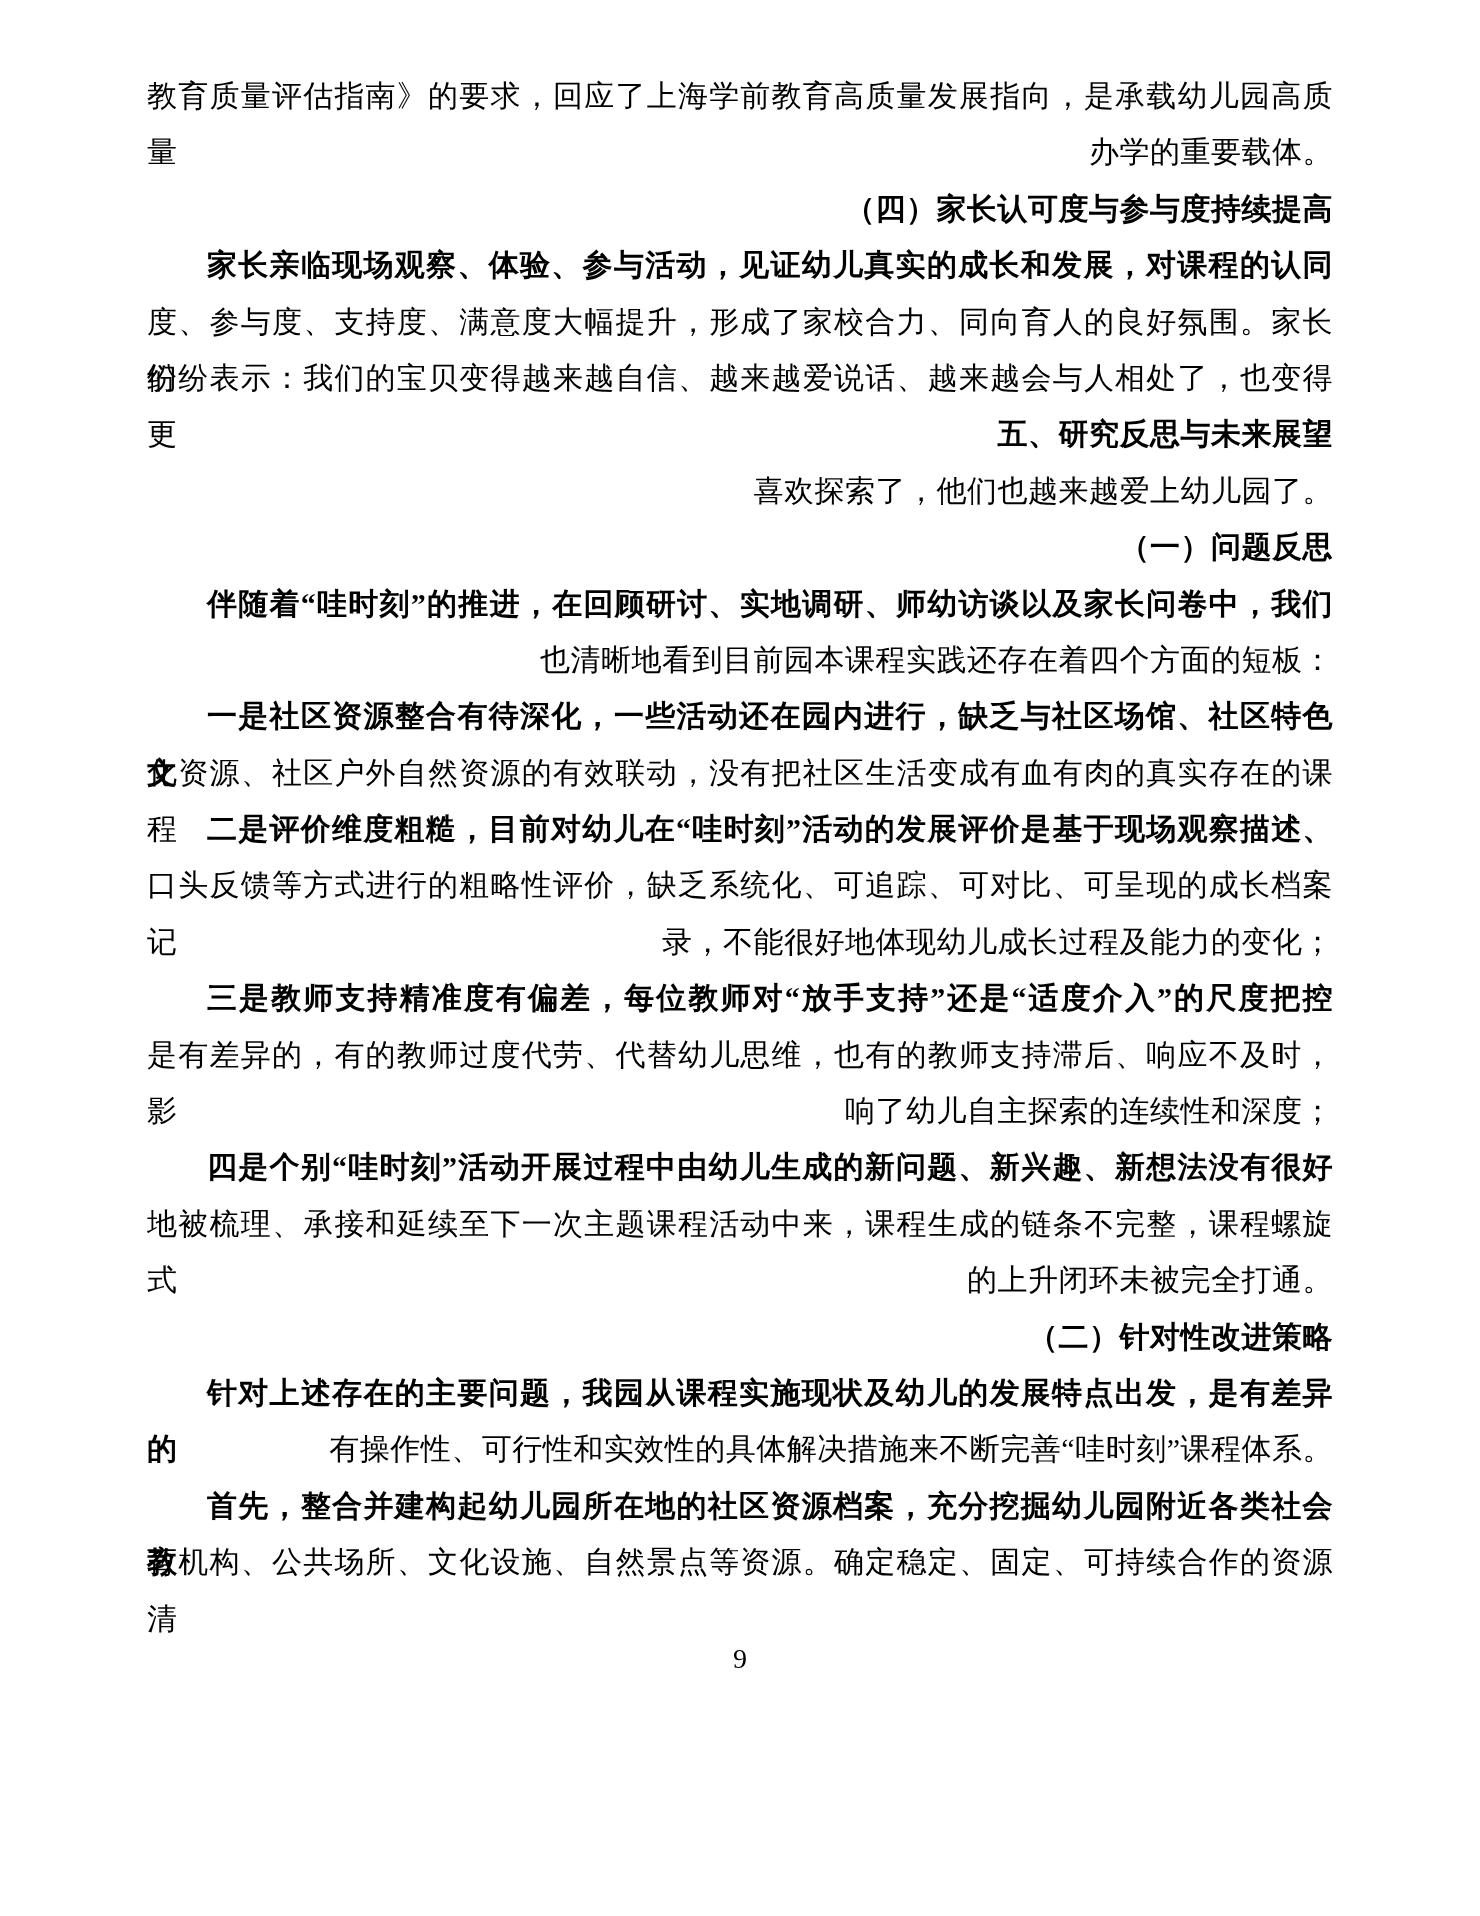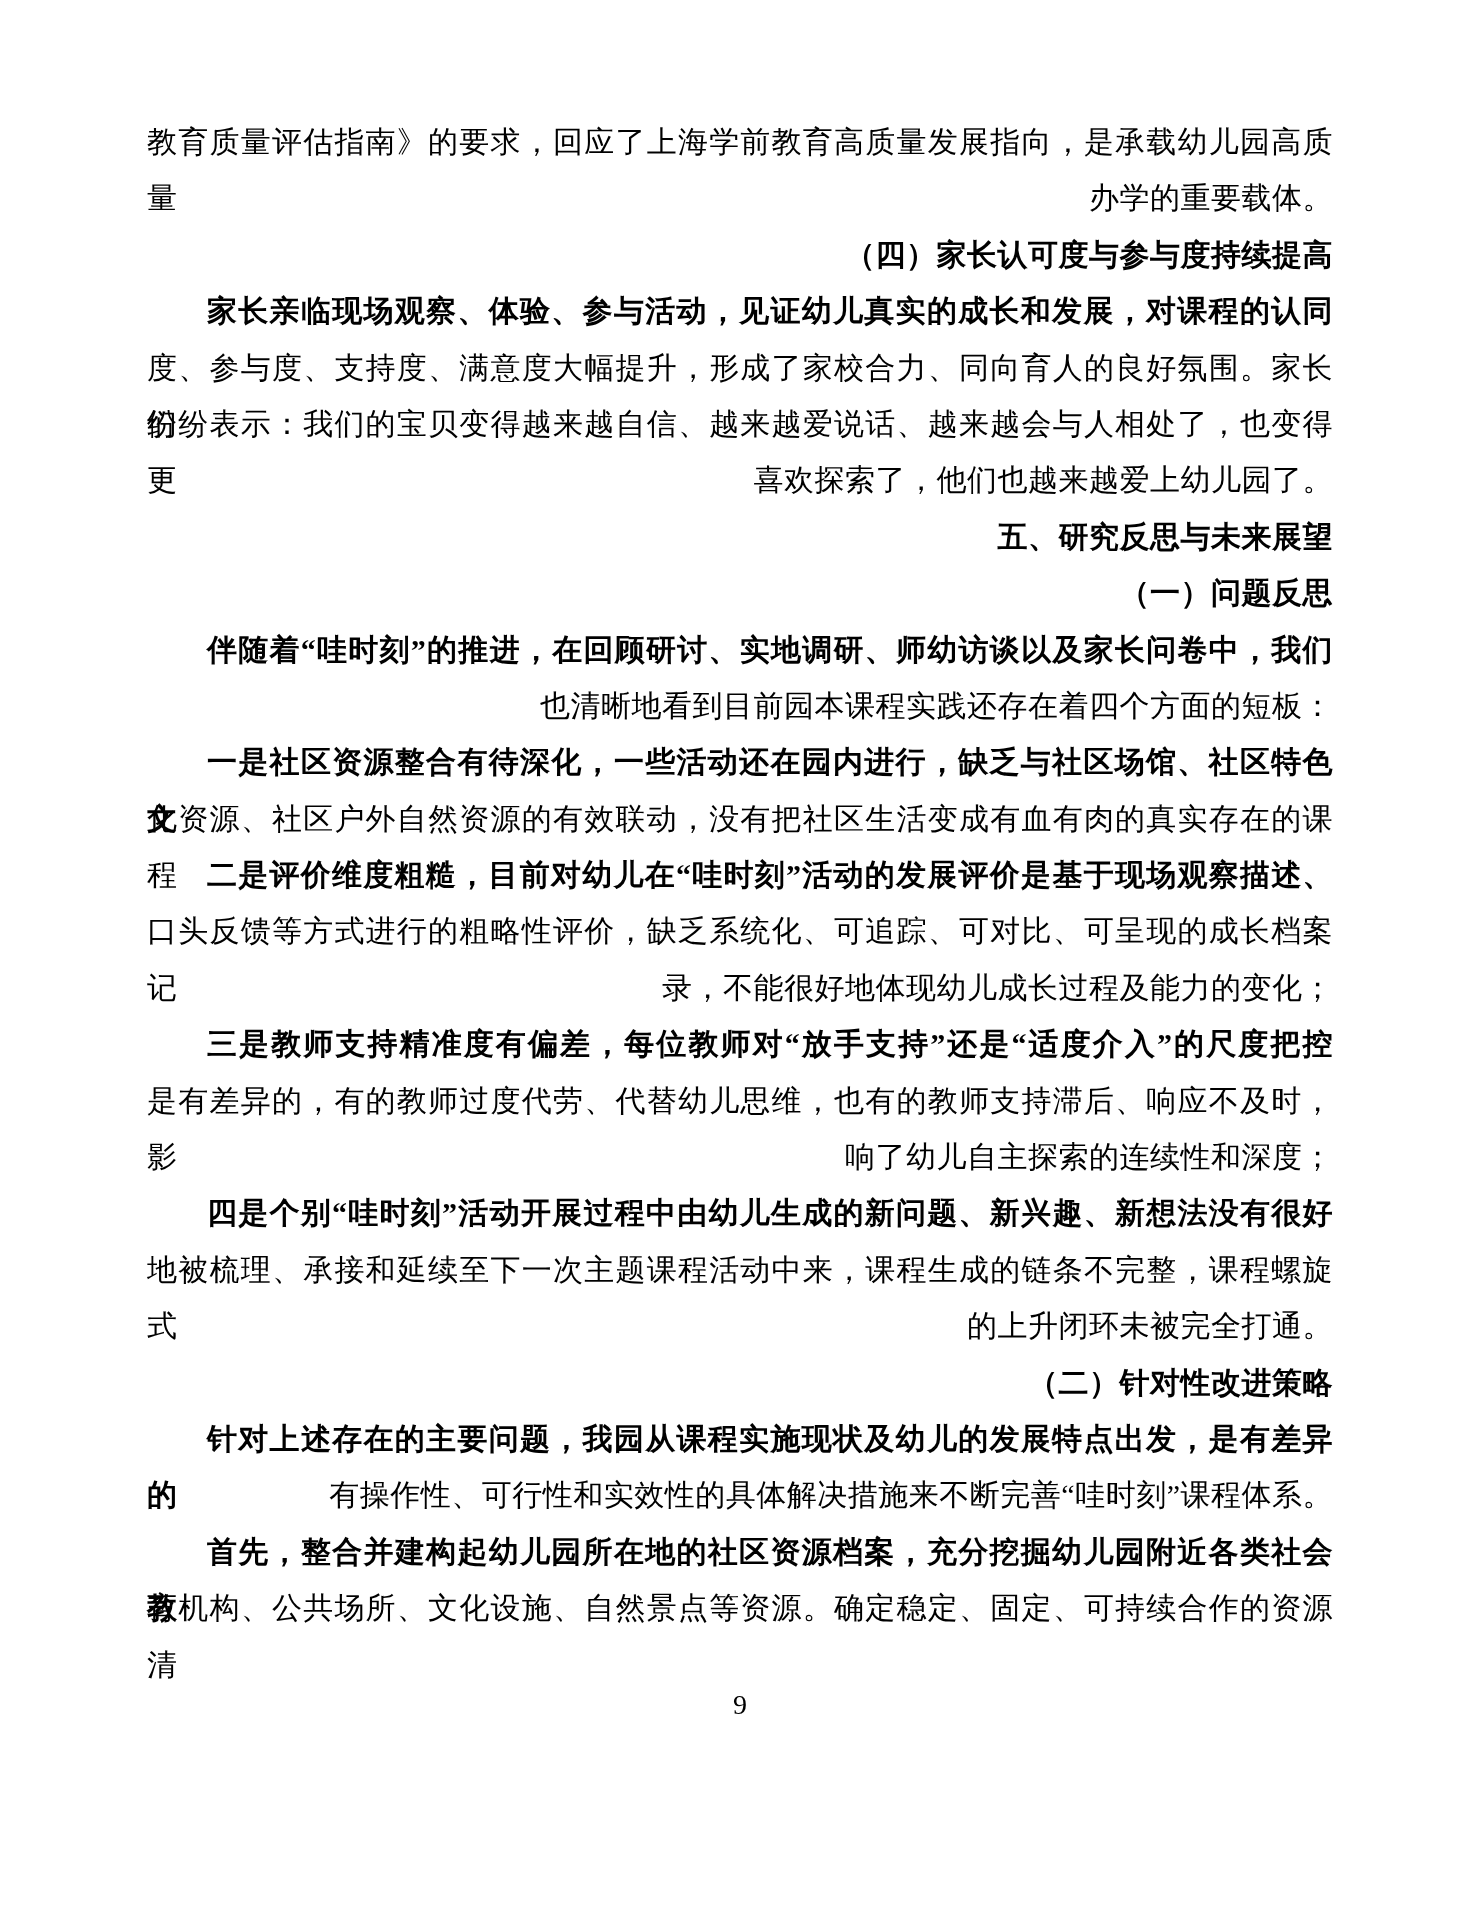--- a/index.html
+++ b/index.html
@@ -11,21 +11,21 @@
     width: 1480px;
     height: 1916px;
     overflow: hidden;
     color: #000000;
     font-family: "Liberation Serif", serif;
   }
   .page {
     box-sizing: border-box;
     width: 1480px;
     height: 1372px;
-    padding: 114px 147px 0 147px;
+    padding: 68px 147px 0 147px;
   }
   .content {
     width: 100%;
   }
   .line {
     font-size: 30px;
     line-height: 56.4px;
     height: 56.4px;
     text-align: right;
     letter-spacing: 0.5px;
@@ -54,22 +54,22 @@
 
 <div class="page">
   <div class="content">
 
   <div class="line justify">教育质量评估指南》的要求，回应了上海学前教育高质量发展指向，是承载幼儿园高质量</div>
       <div class="line">办学的重要载体。</div>
       <div class="line indent">（四）家长认可度与参与度持续提高</div>
       <div class="line indent justify">家长亲临现场观察、体验、参与活动，见证幼儿真实的成长和发展，对课程的认同</div>
       <div class="line justify">度、参与度、支持度、满意度大幅提升，形成了家校合力、同向育人的良好氛围。家长们</div>
       <div class="line justify">纷纷表示：我们的宝贝变得越来越自信、越来越爱说话、越来越会与人相处了，也变得更</div>
+      <div class="line indent">五、研究反思与未来展望</div>
       <div class="line">喜欢探索了，他们也越来越爱上幼儿园了。</div>
-      <div class="line indent">五、研究反思与未来展望</div>
       <div class="line indent">（一）问题反思</div>
       <div class="line indent justify">伴随着“哇时刻”的推进，在回顾研讨、实地调研、师幼访谈以及家长问卷中，我们</div>
       <div class="line">也清晰地看到目前园本课程实践还存在着四个方面的短板：</div>
       <div class="line indent justify">一是社区资源整合有待深化，一些活动还在园内进行，缺乏与社区场馆、社区特色文</div>
       <div class="line justify">化资源、社区户外自然资源的有效联动，没有把社区生活变成有血有肉的真实存在的课程</div>
       <div class="line indent justify">二是评价维度粗糙，目前对幼儿在“哇时刻”活动的发展评价是基于现场观察描述、</div>
       <div class="line justify">口头反馈等方式进行的粗略性评价，缺乏系统化、可追踪、可对比、可呈现的成长档案记</div>
       <div class="line">录，不能很好地体现幼儿成长过程及能力的变化；</div>
       <div class="line indent justify">三是教师支持精准度有偏差，每位教师对“放手支持”还是“适度介入”的尺度把控</div>
       <div class="line justify">是有差异的，有的教师过度代劳、代替幼儿思维，也有的教师支持滞后、响应不及时，影</div>

